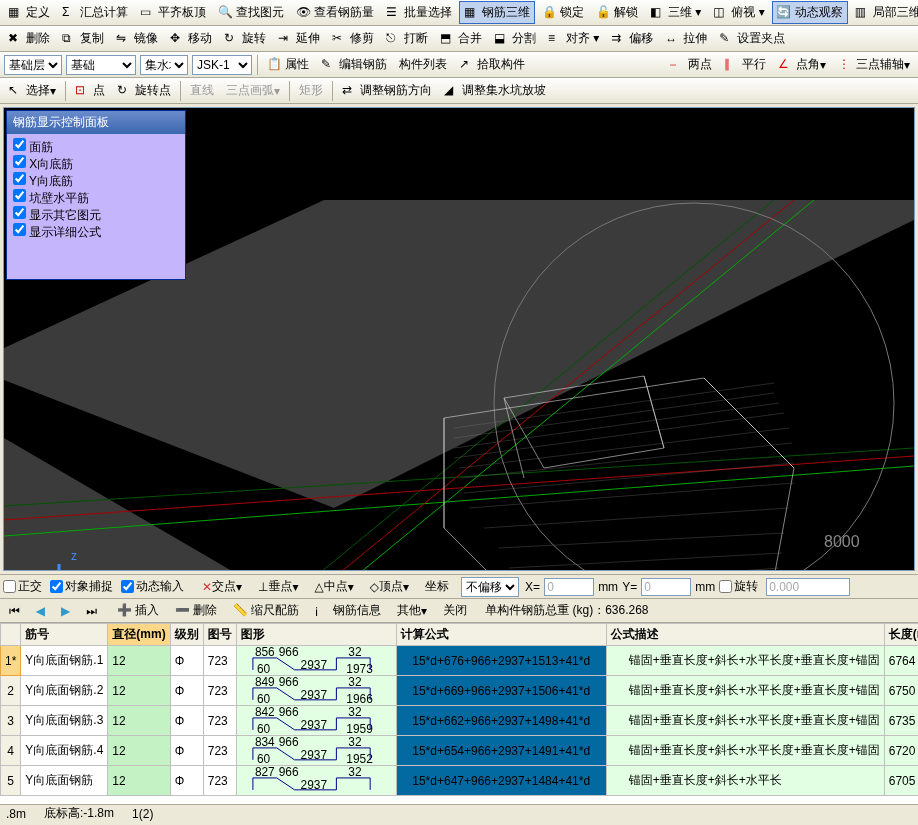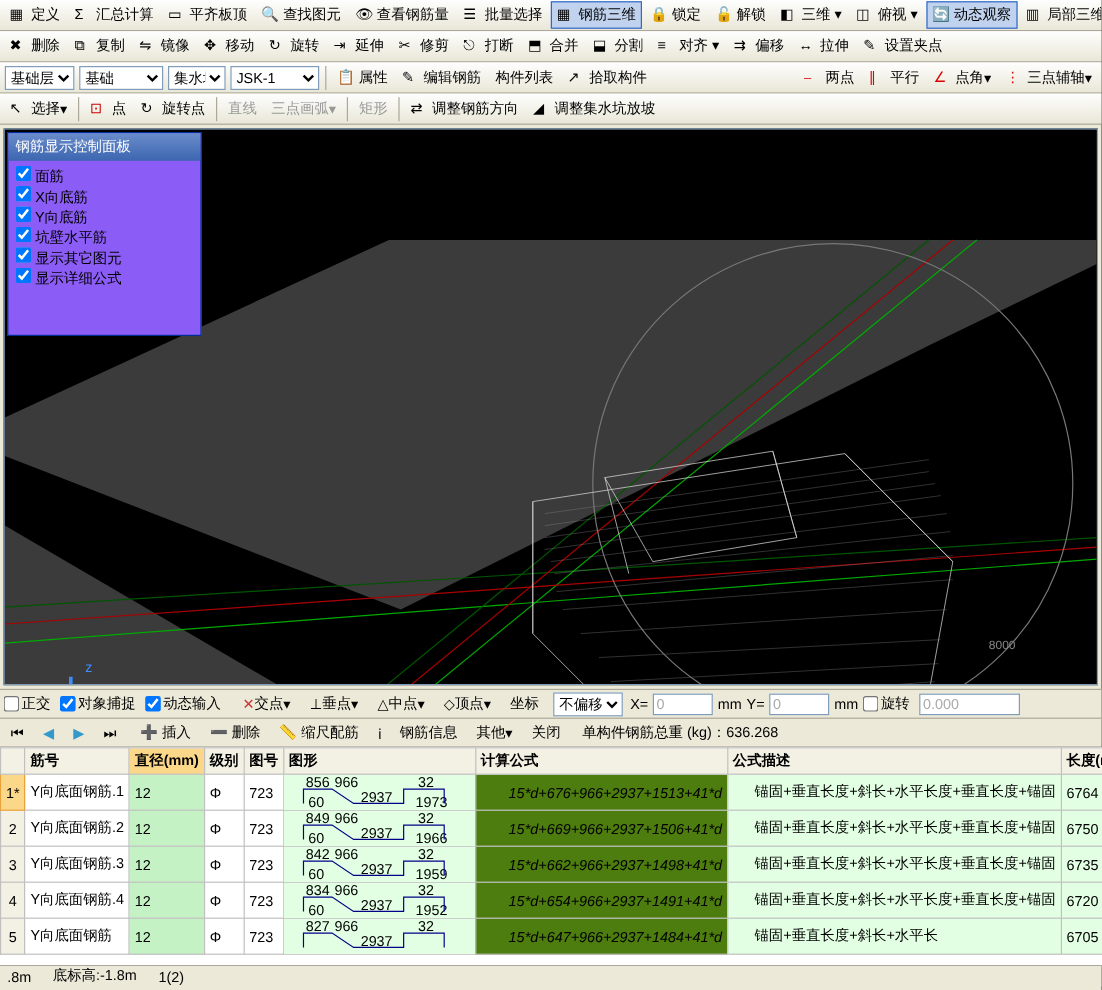--- a/index.html
+++ b/index.html
@@ -5,41 +5,41 @@
 * { margin:0; padding:0; box-sizing:border-box; font-family:"Microsoft YaHei","SimSun",sans-serif; font-size:12px; }
 body { width:918px; height:825px; overflow:hidden; background:#ece9d8; user-select:none; }
 .toolbar { display:flex; align-items:center; height:26px; border-bottom:1px solid #aca899; background:linear-gradient(#fefefe,#e9e7d7); padding:0 2px; overflow:hidden; white-space:nowrap; }
 .toolbar .sep { width:1px; height:20px; background:#aca899; margin:0 3px; display:inline-block; }
 .tbtn { display:inline-flex; align-items:center; padding:2px 4px; margin:0 1px; border:1px solid transparent; cursor:pointer; }
 .tbtn.active { border:1px solid #316ac5; background:#c1d2ee; }
 .ico { width:16px; height:16px; display:inline-block; margin-right:2px; vertical-align:middle; }
 select { font-size:12px; height:20px; border:1px solid #7f9db9; background:#fff; margin:0 2px; }
 input[type=text]{ font-size:12px; height:18px; border:1px solid #7f9db9; padding:0 2px;}
 .viewport { position:relative; height:464px; background:#000; margin:3px; border:1px solid #7f9db9; overflow:hidden;}
-.panel { position:absolute; left:2px; top:2px; width:162px; border:1px solid #002d96; background:#8b5cf6; font-size:12px; z-index:2;}
+.panel { position:absolute; left:2px; top:2px; width:180px; border:1px solid #002d96; background:#c4b5fd; font-size:12px; z-index:2;}
 .panel-title { background:linear-gradient(#6a8ccb,#3c66b0); color:#fff; padding:3px 6px; font-size:12px;}
 .panel-body { padding:4px 6px 39px 6px; }
 .panel-body label { display:block; line-height:16px; }
 .status-row { display:flex; align-items:center; height:24px; border-top:1px solid #aca899; background:#ece9d8; padding:0 3px; gap:4px; overflow:hidden;}
 .grid-wrap { height:182px; overflow:auto; border-top:1px solid #aca899; background:#fff;}
 table { border-collapse:collapse; width:100%; }
 th,td { border:1px solid #c0c0c0; padding:2px 4px; font-size:12px; white-space:nowrap; text-align:left; }
 th { background:#f2f1e4; }
 .row-hdr { background:#f2f1e4; width:28px; text-align:center;}
 .row-hdr.sel { background:#fbd889; border:1px solid #e8a33d;}
 .cell-diam { background:#c5f2c5; }
 .cell-tuxing { background:#e3ffe3; position:relative; min-width:160px; height:30px;}
-.cell-gs { background:#4d7c0f; text-align:right; min-width:210px;font-style:italic;}
+.cell-gs { background:#0369a1; text-align:center; min-width:210px;}
 .cell-gsms { background:#e3ffe3; text-align:left; min-width:160px;padding-left:22px;}
 .cell-len, .cell-gen, .cell-daj { background:#e3ffe3; }
 .shape-canvas { position:absolute; inset:0; }
 .footer { height:18px; background:#ece9d8; border-top:1px solid #aca899; display:flex; align-items:center; gap:18px; padding:0 6px; font-size:12px;}
 .chk { display:inline-flex; align-items:center; margin-right:4px; }
 .chk input{ margin-right:2px;}
-.ax-label{position:absolute;color:#888;font-size:10px;}
+.ax-label{position:absolute;color:#888;font-size:16px;}
 </style>
 </head>
 <body>
 
 <div class="toolbar">
     <span class="tbtn"><span class="ico">▦</span>定义</span>
     <span class="tbtn"><span class="ico">Σ</span>汇总计算</span>
     <span class="tbtn"><span class="ico">▭</span>平齐板顶</span>
     <span class="tbtn"><span class="ico">🔍</span>查找图元</span>
     <span class="tbtn"><span class="ico">👁</span>查看钢筋量</span>
@@ -67,21 +67,21 @@
     <span class="tbtn"><span class="ico">≡</span>对齐 ▾</span>
     <span class="tbtn"><span class="ico">⇉</span>偏移</span>
     <span class="tbtn"><span class="ico">↔</span>拉伸</span>
     <span class="tbtn"><span class="ico">✎</span>设置夹点</span>
   </div>
 
 <div class="toolbar">
   <select><option>基础层</option></select>
   <select style="width:70px"><option>基础</option></select>
   <select style="width:48px"><option>集水坑</option></select>
-  <select style="width:74px"><option>JSK-1</option></select>
+  <select style="width:60px"><option>JSK-1</option></select>
   <span class="sep"></span>
   <span class="tbtn">
       <span class="ico">📋</span>
       <span>属性</span>
     </span>
   <span class="tbtn">
       <span class="ico">✎</span>
       <span>编辑钢筋</span>
     </span>
   <span class="tbtn">

